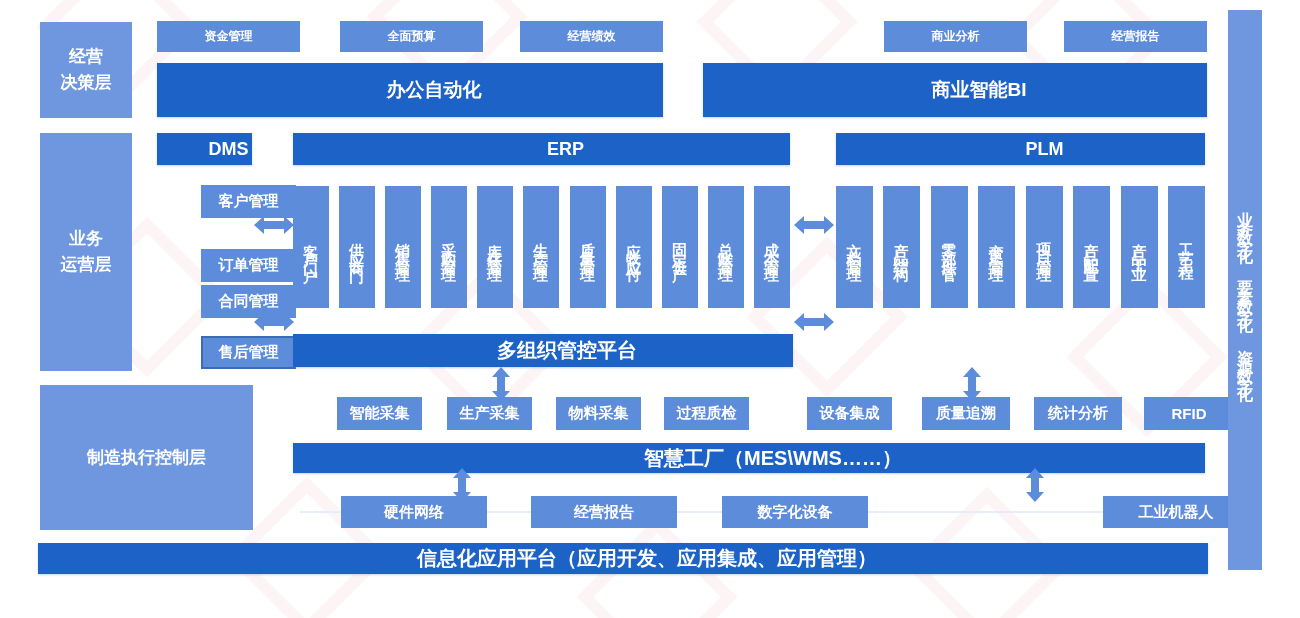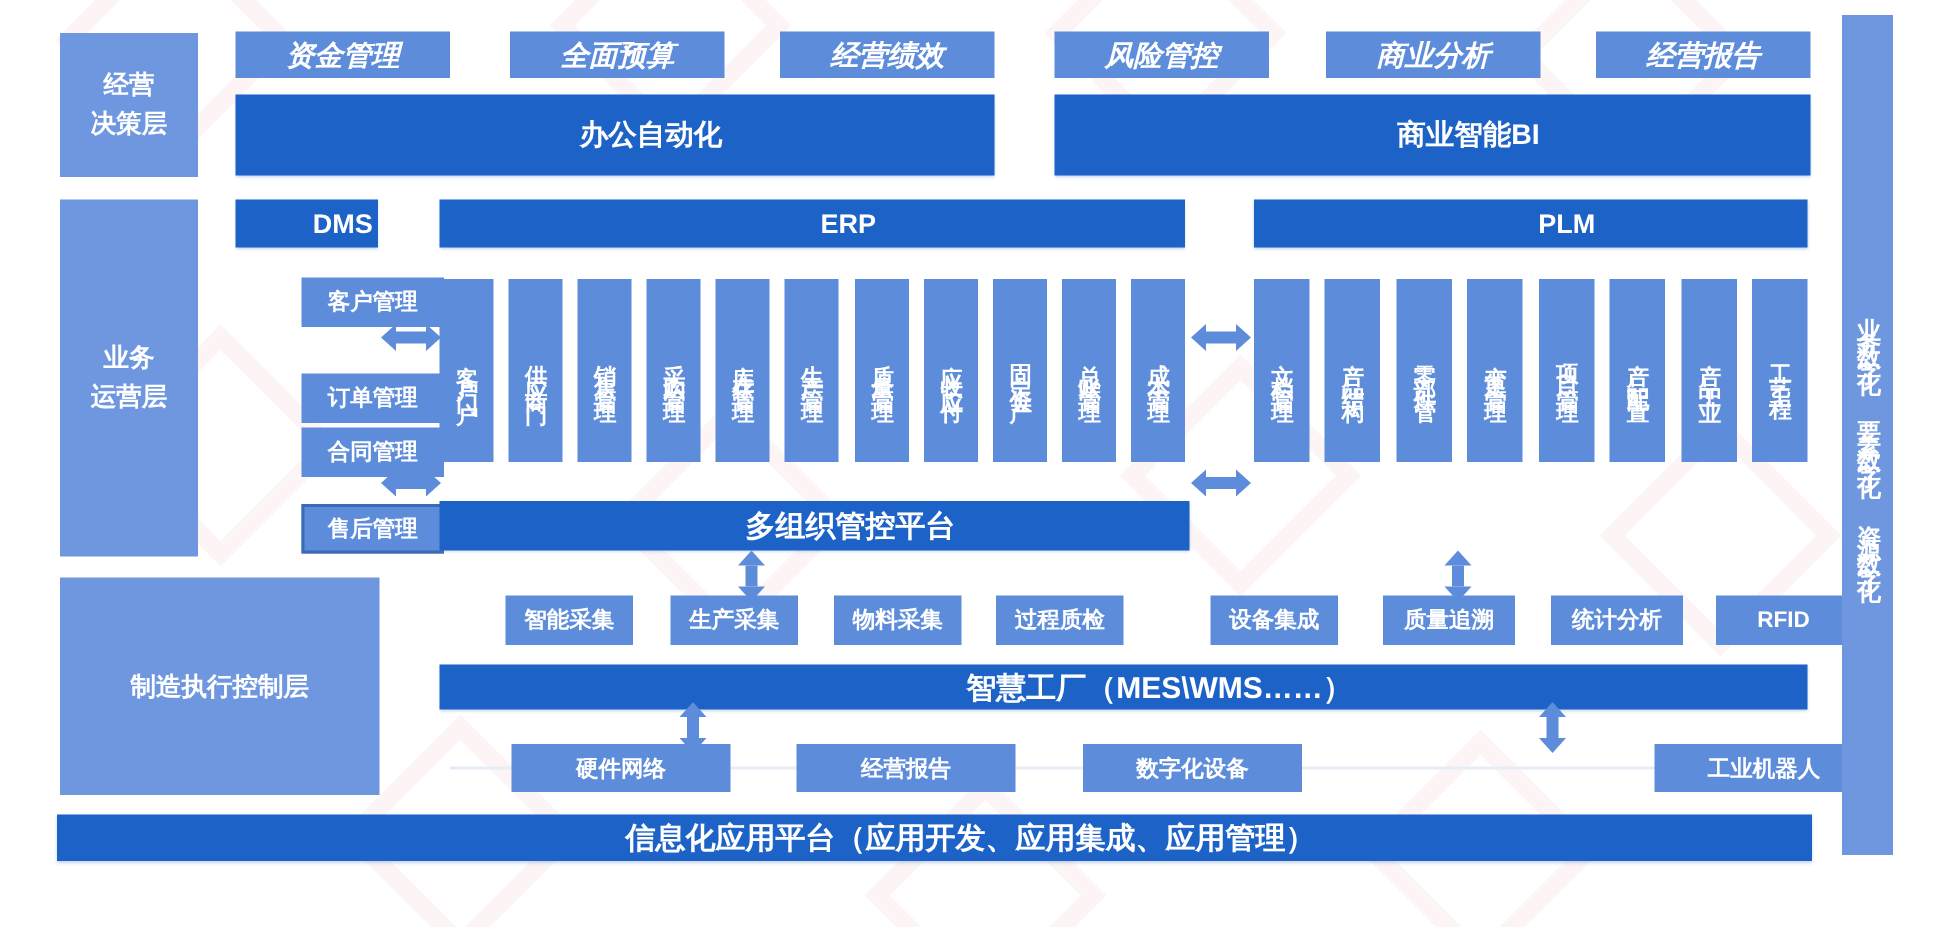--- a/index.html
+++ b/index.html
@@ -13,21 +13,21 @@
   #stage{position:relative;width:1300px;height:618px;background:#ffffff;overflow:hidden;}
 
   .box{position:absolute;display:flex;align-items:center;justify-content:center;
        color:#fff;box-sizing:border-box;text-align:center;z-index:2;}
   .soft{background:var(--soft);}
   .light{background:var(--light);}
   .dark{background:var(--dark);box-shadow:0 1px 2px rgba(90,130,200,.35);padding-left:48px;}
 
   .layer{flex-direction:column;font-size:17px;font-weight:bold;line-height:1.55;}
   .layer3{font-size:17px;font-weight:bold;}
-  .sbox{font-size:19px;font-weight:600;font-style:italic;}
+  .sbox{font-size:12px;font-weight:600;}
   .bigbar{font-size:19px;font-weight:bold;}
   .head{font-size:18px;font-weight:bold;}
   .midbar{font-size:20px;font-weight:bold;}
   .item{font-size:15px;font-weight:600;margin-left:44px;}
   .selected{border:2px solid var(--selborder);}
 
   .vcol span{writing-mode:vertical-lr;letter-spacing:8px;font-size:15px;font-weight:600;line-height:1;}
 
   .sidebar{flex-direction:column;gap:24px;}
   .sidebar span{writing-mode:vertical-lr;letter-spacing:9px;font-size:16px;font-weight:600;line-height:1;}
@@ -78,21 +78,20 @@
   </div>
   <div class="box soft layer" style="left:40px;top:133px;width:92px;height:238px">
     <span>业务</span>
     <span>运营层</span>
   </div>
   <div class="box soft layer3" style="left:40px;top:385px;width:213px;height:145px">制造执行控制层</div>
 
   <div class="box light sbox" style="left:157px;top:21px;width:143px;height:31px">资金管理</div>
   <div class="box light sbox" style="left:340px;top:21px;width:143px;height:31px">全面预算</div>
   <div class="box light sbox" style="left:520px;top:21px;width:143px;height:31px">经营绩效</div>
-  <div class="box light sbox" style="left:703px;top:21px;width:143px;height:31px">风险管控</div>
   <div class="box light sbox" style="left:884px;top:21px;width:143px;height:31px">商业分析</div>
   <div class="box light sbox" style="left:1064px;top:21px;width:143px;height:31px">经营报告</div>
 
   <div class="box dark bigbar" style="left:157px;top:63px;width:506px;height:54px">办公自动化</div>
   <div class="box dark bigbar" style="left:703px;top:63px;width:504px;height:54px">商业智能BI</div>
 
   <div class="box dark head" style="left:157px;top:133px;width:95px;height:32px">DMS</div>
   <div class="box dark head" style="left:293px;top:133px;width:497px;height:32px">ERP</div>
   <div class="box dark head" style="left:836px;top:133px;width:369px;height:32px">PLM</div>
 

